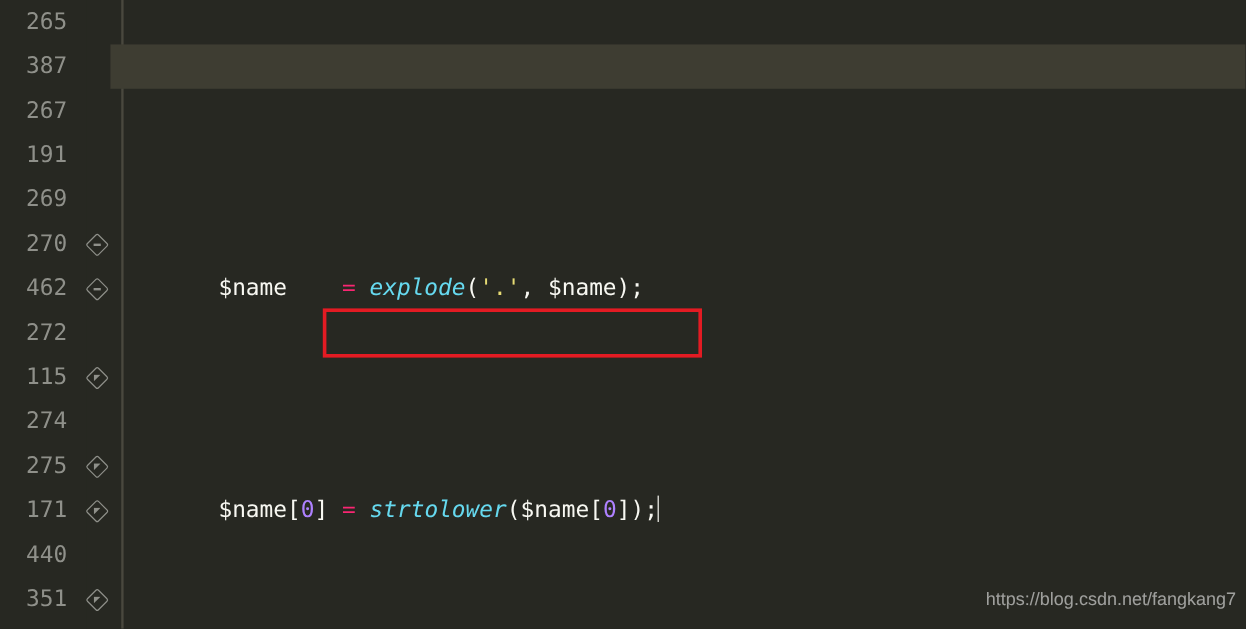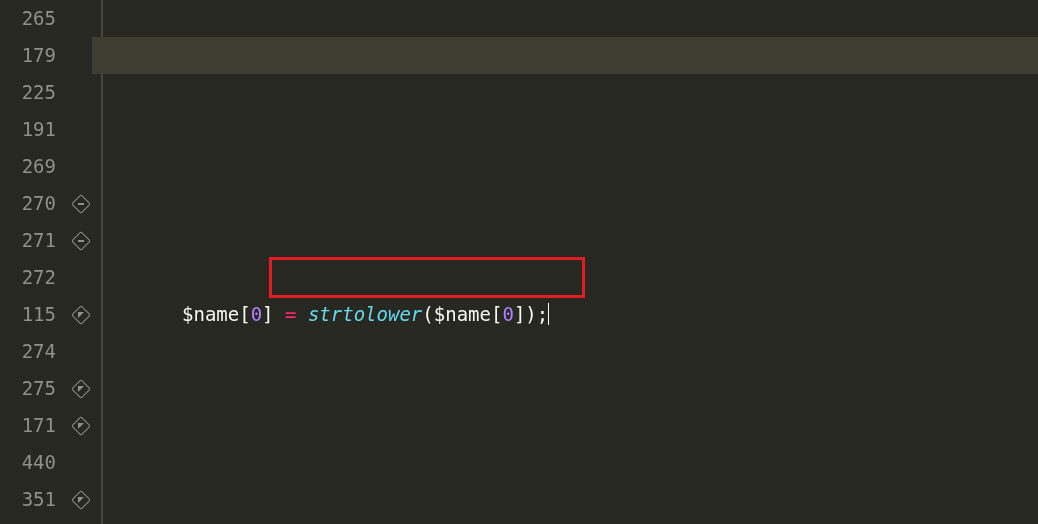--- a/index.html
+++ b/index.html
@@ -134,26 +134,26 @@
   }
   .indent-base  { display: inline-block; width: 90px; }
 </style>
 </head>
 <body>
 
 <div class="editor">
 
   <div class="gutter">
     <div class="ln">265</div>
-    <div class="ln">179</div>
-    <div class="ln">225</div>
+    <div class="ln">387</div>
+    <div class="ln">267</div>
     <div class="ln">191</div>
     <div class="ln">269</div>
     <div class="ln">270</div>
-    <div class="ln">271</div>
+    <div class="ln">462</div>
     <div class="ln">272</div>
     <div class="ln">115</div>
     <div class="ln">274</div>
     <div class="ln">275</div>
     <div class="ln">171</div>
     <div class="ln">440</div>
     <div class="ln">351</div>
   </div>
 
   <div class="fold-col">
@@ -163,20 +163,21 @@
     <span class="fold-mark close" style="top:382px;"></span>
     <span class="fold-mark close" style="top:419px;"></span>
     <span class="fold-mark close" style="top:493px;"></span>
   </div>
 
   <div class="code-area">
     <div class="margin-line"></div>
     <div class="current-line-bg"></div>
 
     
+    <div class="row"><span class="code"><span class="indent-base"></span><span class="tok-var">$name</span>    <span class="tok-op">=</span> <span class="tok-fn">explode</span><span class="tok-p">(</span><span class="tok-str">'.'</span><span class="tok-p">, </span><span class="tok-var">$name</span><span class="tok-p">)</span><span class="tok-p">;</span></span></div>
 
     
     <div class="row"><span class="code"><span class="indent-base"></span><span class="tok-var">$name</span><span class="tok-p">[</span><span class="tok-num">0</span><span class="tok-p">]</span> <span class="tok-op">=</span> <span class="tok-fn">strtolower</span><span class="tok-p">(</span><span class="tok-var">$name</span><span class="tok-p">[</span><span class="tok-num">0</span><span class="tok-p">]</span><span class="tok-p">)</span><span class="tok-p">;</span><span class="cursor"></span></span></div>
 
     
     
 
     
     
 
@@ -206,13 +207,14 @@
 
     
     
 
     
     
 
     <div class="hl-box" style="top:257px; left:177px; width:316px; height:41px;"></div>
   </div>
 
+  <div class="watermark">https://blog.csdn.net/fangkang7</div>
 </div>
 
 </body></html>

